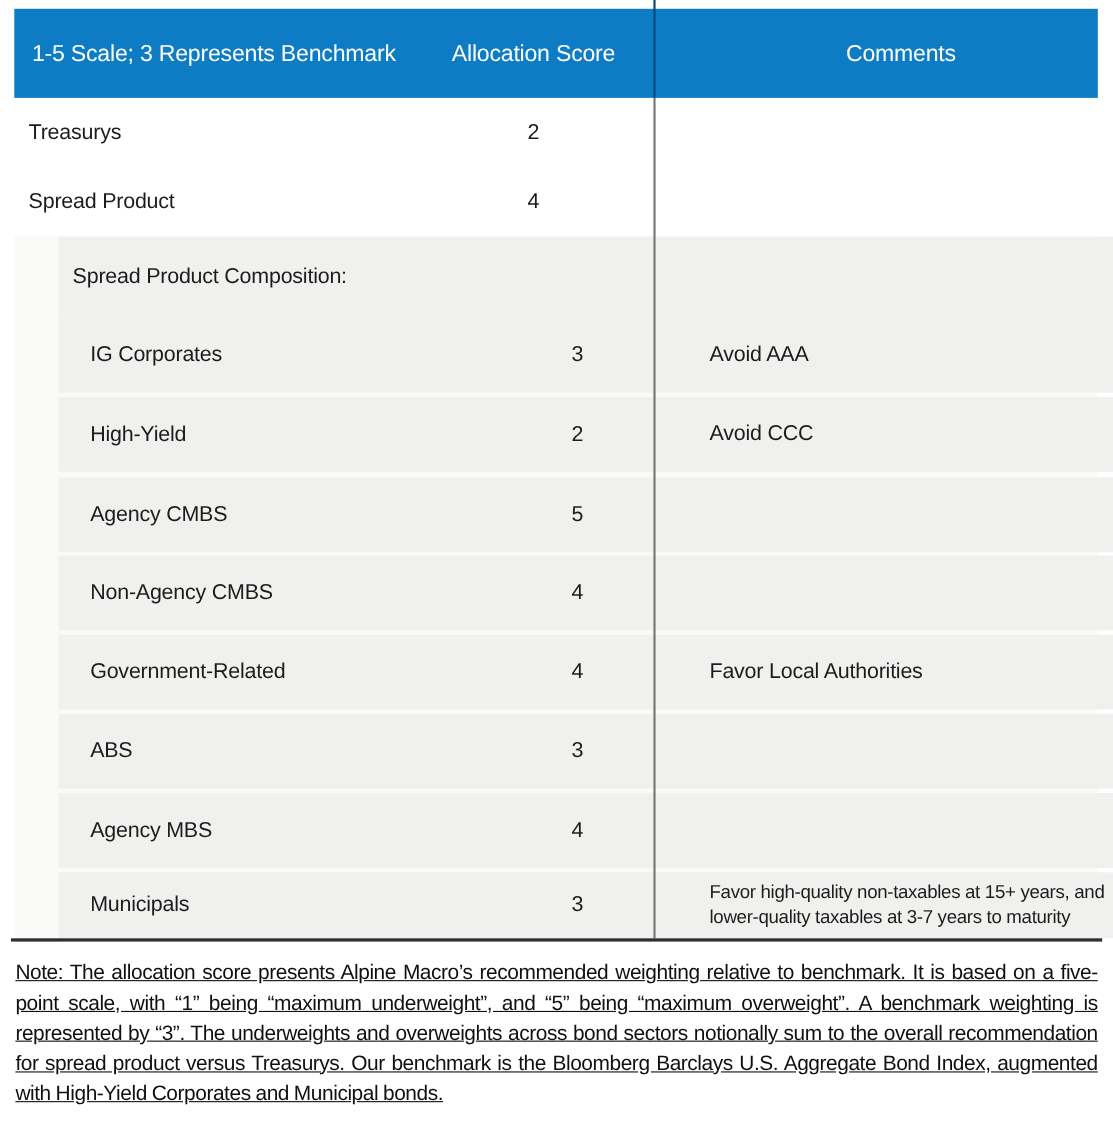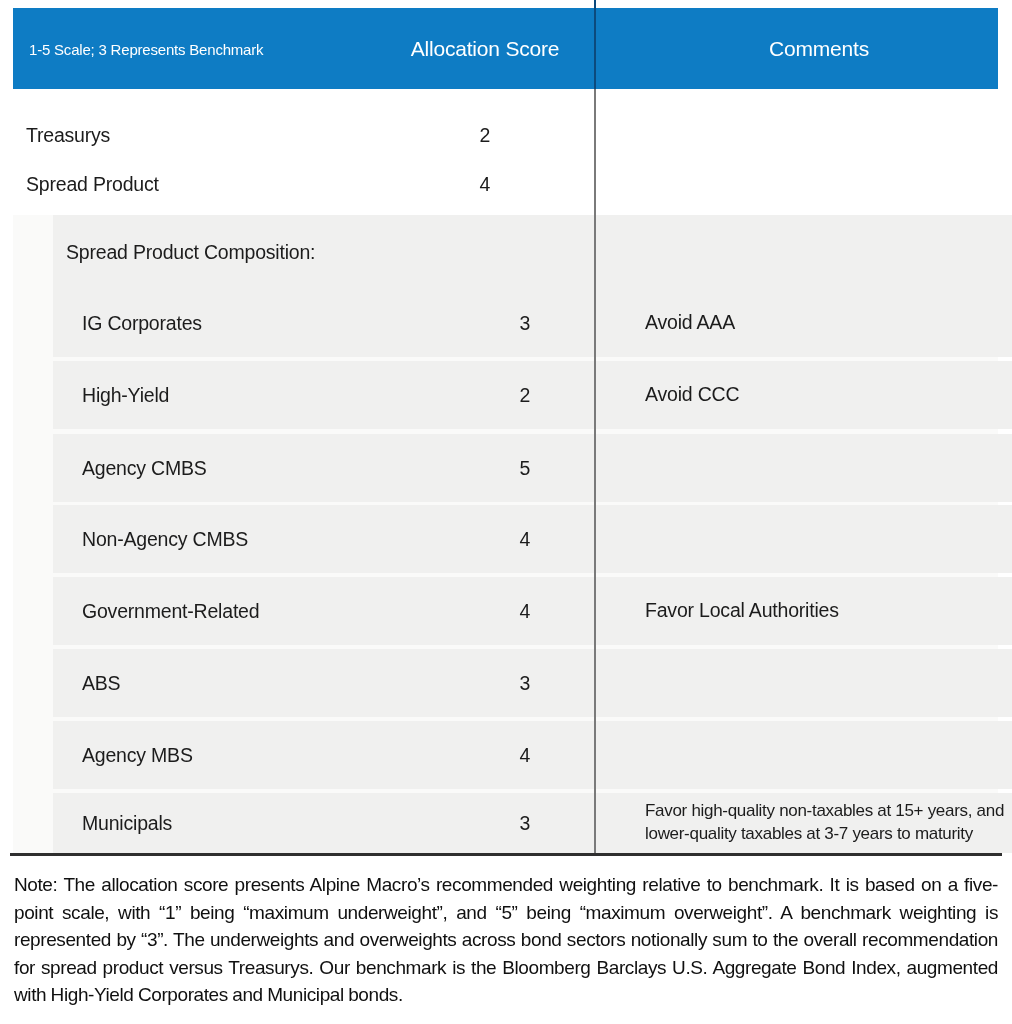--- a/index.html
+++ b/index.html
@@ -21,21 +21,21 @@
     color:var(--text);
     overflow:hidden;
   }
   
   .thead{
     position:absolute;left:13px;top:8px;width:985px;height:81px;
     background:var(--header-bg);
   }
   .thead .h-scale{
     position:absolute;left:16px;top:50%;transform:translateY(-50%);
-    color:var(--header-text);font-size:15px;letter-spacing:-0.2px;white-space:nowrap;
+    color:var(--header-text);font-size:21px;letter-spacing:-0.2px;white-space:nowrap;
   }
   .thead .h-score{
     position:absolute;left:472px;top:50%;transform:translate(-50%,-50%);
     color:var(--header-text);font-size:21px;letter-spacing:-0.2px;white-space:nowrap;
   }
   .thead .h-comments{
     position:absolute;left:806px;top:50%;transform:translate(-50%,-50%);
     color:var(--header-text);font-size:21px;letter-spacing:-0.2px;white-space:nowrap;
   }
   
@@ -52,21 +52,21 @@
   }
   .row.sub .label{left:29px;}
   .row .score{
     position:absolute;left:472px;top:50%;transform:translate(-50%,-50%);
     font-size:19.5px;
   }
   .row .comment{
     position:absolute;left:592px;top:50%;transform:translateY(-50%);
     font-size:19.5px;letter-spacing:-0.2px;width:400px;line-height:1.3;
   }
-  .r0{top:103px;height:63px;}
+  .r0{top:89px;height:63px;}
   .r1{top:152px;height:63px;}
   .r2{top:215px;height:74px;}
   .r3{top:289px;height:68px;}
   .r4{top:361px;height:68px;}
   .r5{top:434px;height:68px;}
   .r6{top:505px;height:68px;padding-left:36px;}
   .r7{top:577px;height:68px;}
   .r8{top:649px;height:68px;}
   .r9{top:721px;height:68px;}
   .r10{top:793px;height:60px;}
@@ -82,21 +82,21 @@
   }
   
   .bottom-rule{
     position:absolute;left:10px;top:853px;width:992px;height:3px;
     background:var(--border-dark);
   }
   
   .note{
     position:absolute;left:14px;top:871px;width:984px;
     font-size:19px;line-height:27.5px;color:#101010;
-    text-align:justify;letter-spacing:-0.4px;word-spacing:-0.5px;
+    text-align:justify;letter-spacing:-0.4px;word-spacing:-0.5px;text-decoration:underline;
   }
 </style>
 </head>
 <body>
 
 <div class="canvas">
 
   <div class="thead">
     <div class="h-scale">1-5 Scale; 3 Represents Benchmark</div>
     <div class="h-score">Allocation Score</div>

